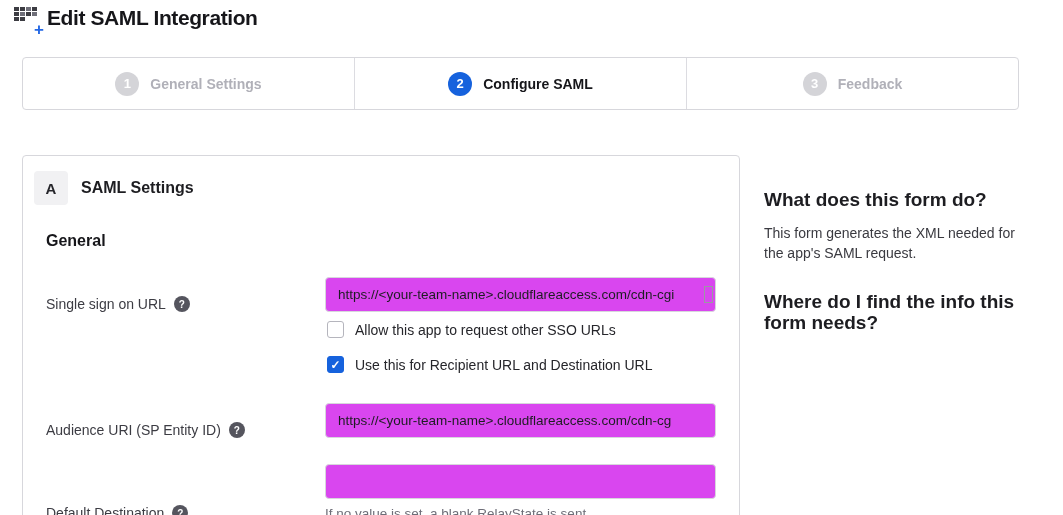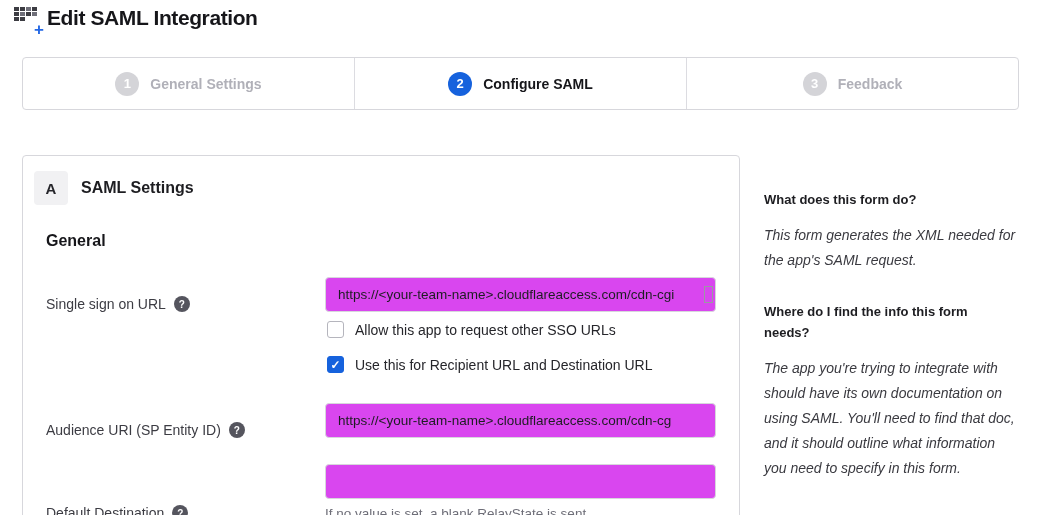--- a/index.html
+++ b/index.html
@@ -103,22 +103,22 @@
   .checkbox-row input[type="checkbox"]:checked::after {
     content: "✓"; position: absolute; left: 2.5px; top: 0.5px;
     color: #fff; font-size: 12px; font-weight: 700;
   }
   .checkbox-label { font-size: 14px; color: #26262b; }
 
   .helper-text { margin-top: 7px; font-size: 13.5px; color: #6e6e78; }
 
   
   .help-panel { position: absolute; left: 764px; top: 189px; width: 252px; }
-  .help-heading { margin: 0 0 13px 0; font-size: 13px; font-weight: 700; color: #1d1d21; line-height: 21px; }
-  .help-body { margin: 0 0 28px 0; font-size: 14px; color: #3a3a40; line-height: 25px; font-style: italic; }
+  .help-heading { margin: 0 0 13px 0; font-size: 19px; font-weight: 700; color: #1d1d21; line-height: 21px; }
+  .help-body { margin: 0 0 28px 0; font-size: 14px; color: #3a3a40; line-height: 20px; }
 </style>
 </head>
 <body>
 
 <div class="header">
   <span class="grid-icon">
     <span class="gs">
       <i></i>
         <i></i>
         <i class="dim"></i>
@@ -201,14 +201,13 @@
       <div class="helper-text">If no value is set, a blank RelayState is sent</div>
     </div>
   </div>
 
 </div>
 
 <div class="help-panel">
   <h4 class="help-heading">What does this form do?</h4>
   <p class="help-body">This form generates the XML needed for the app's SAML request.</p>
   <h4 class="help-heading">Where do I find the info this form needs?</h4>
-  <p class="help-body">The app you're trying to integrate with should have its own documentation on using SAML. You'll need to find that doc, and it should outline what information you need to specify in this form.</p>
 </div>
 
 </body></html>

